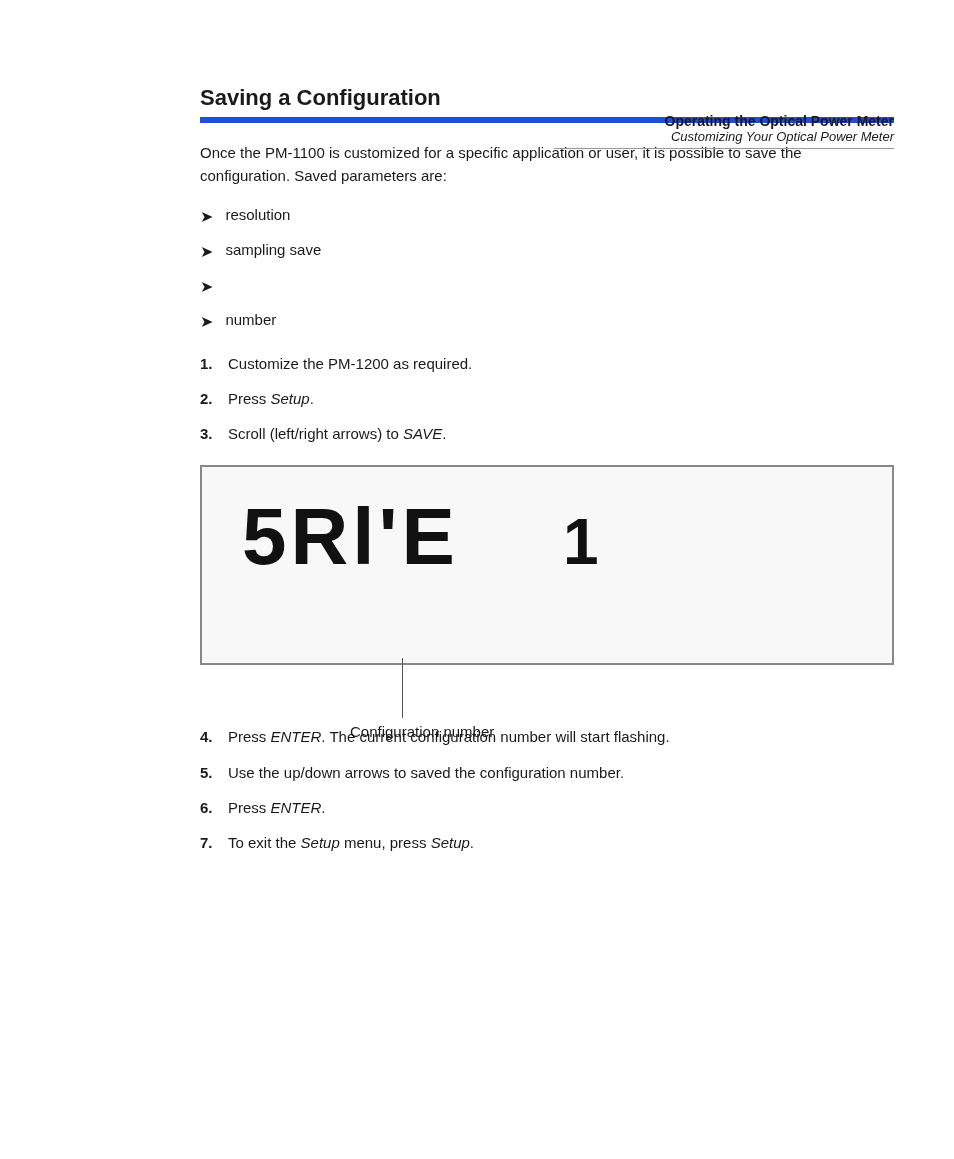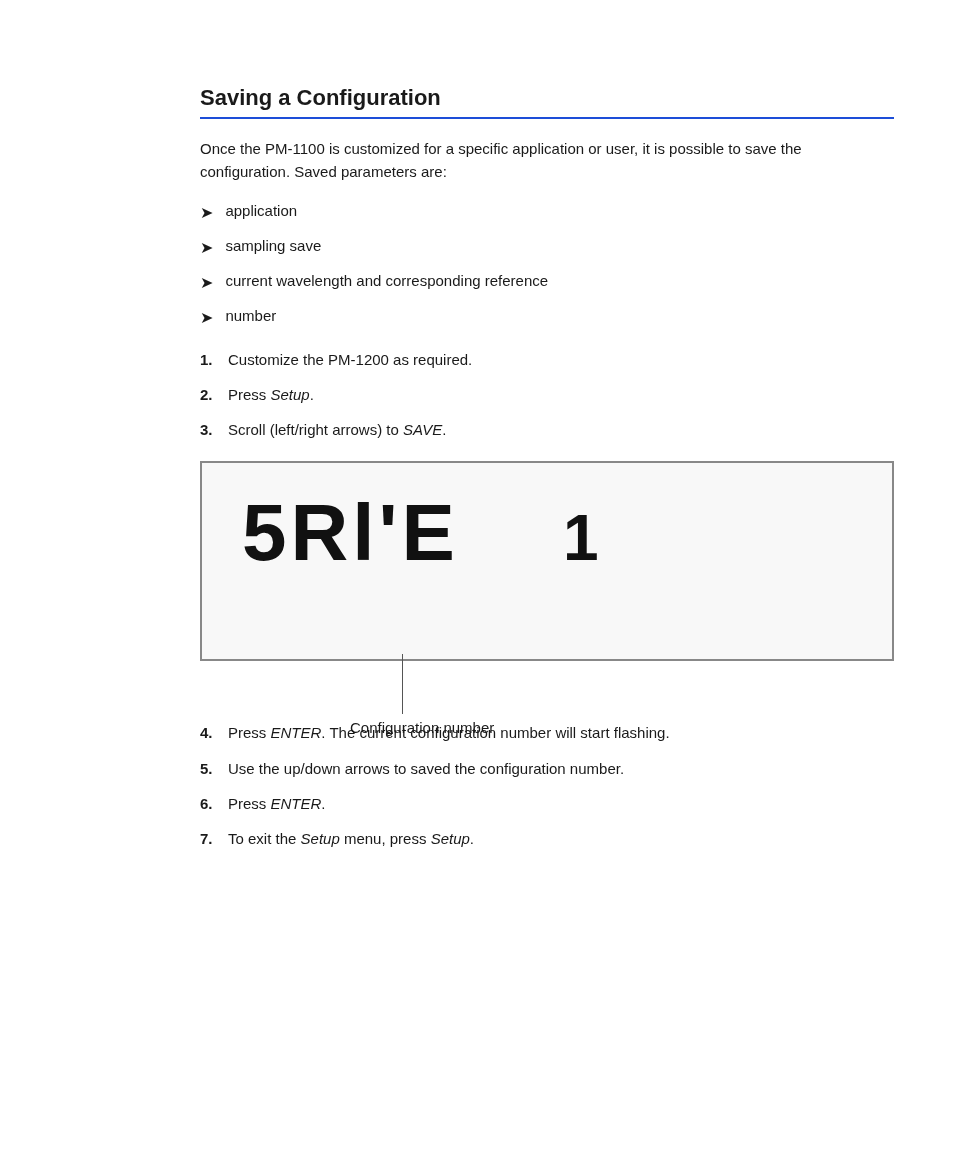--- a/index.html
+++ b/index.html
@@ -54,21 +54,21 @@
       margin-left: 200px;
       margin-right: 60px;
       margin-top: 85px;
     }
 
     .section-title {
       font-size: 22px;
       font-weight: bold;
       color: #1a1a1a;
       margin-bottom: 18px;
-      border-bottom: 2px solid #1d4ed8;
+      border-bottom: 6px solid #1d4ed8;
       padding-bottom: 6px;
     }
 
     .intro-text {
       font-size: 15px;
       line-height: 1.55;
       margin-bottom: 16px;
       color: #1a1a1a;
     }
 
@@ -185,39 +185,43 @@
       padding-left: 100px;
       margin-top: 10px;
       line-height: 1;
     }
   </style>
 </head>
 <body>
 
 <div class="page-container">
 
+  <div class="header">
+    <div class="header-title">Operating the Optical Power Meter</div>
+    <div class="header-subtitle">Customizing Your Optical Power Meter</div>
+    <div class="header-rule"></div>
+  </div>
 
   <div class="content">
 
     <h1 class="section-title">Saving a Configuration</h1>
 
     <p class="intro-text">Once the PM-1100 is customized for a specific application or user, it is possible to save the configuration. Saved parameters are:</p>
 
     <ul class="bullet-list">
       <li>
         <span class="arrow-bullet">➤</span>
-        <span>application</span>
+        <span>resolution</span>
       </li>
       <li>
         <span class="arrow-bullet">➤</span>
         <span>sampling save</span>
       </li>
       <li>
         <span class="arrow-bullet">➤</span>
-        <span>current wavelength and corresponding reference</span>
       </li>
       <li>
         <span class="arrow-bullet">➤</span>
         <span>number</span>
       </li>
     </ul>
 
 
 
     <ol class="numbered-steps">

